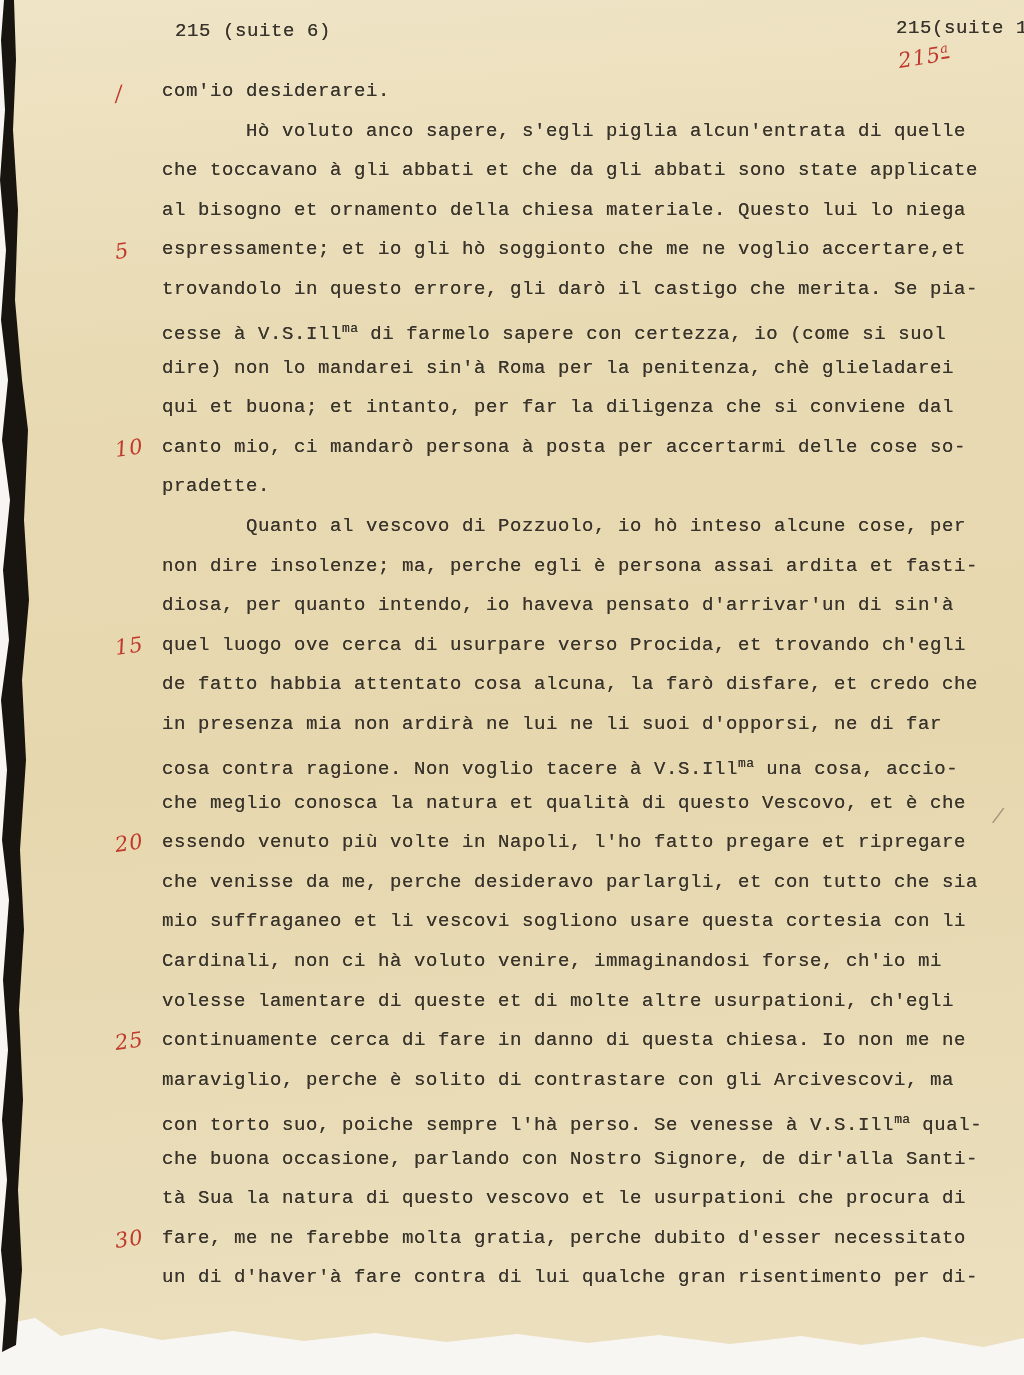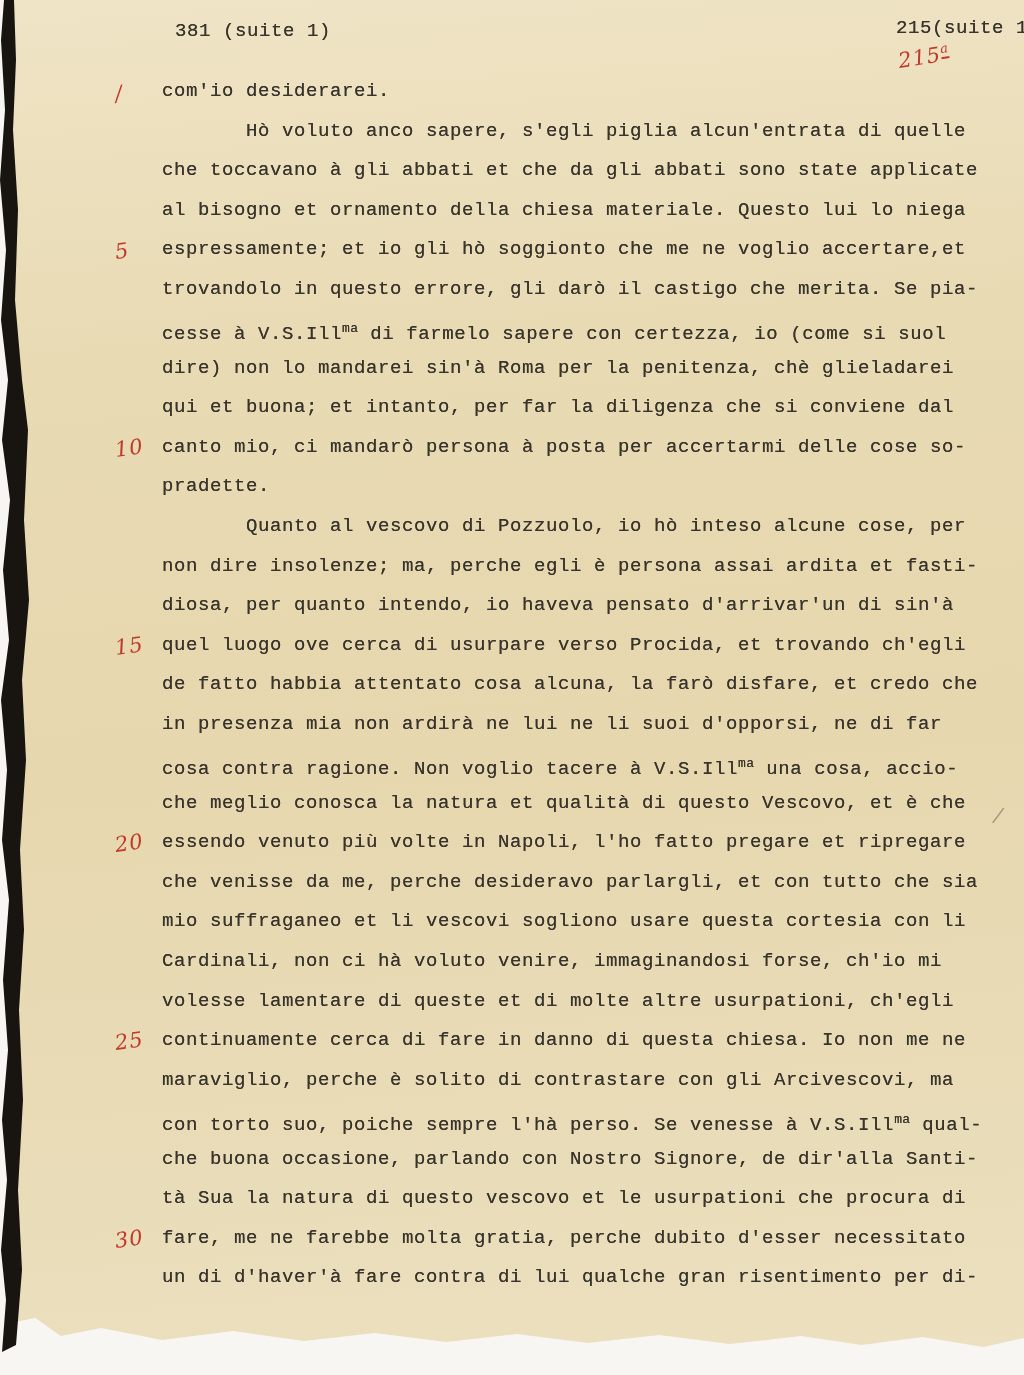--- a/index.html
+++ b/index.html
@@ -63,21 +63,21 @@
     color:rgba(130,115,92,.65);font-size:20px;font-style:italic;
     transform:rotate(10deg);font-family:"DejaVu Serif",serif;
   }
 </style>
 </head>
 <body style="--ink: #38332b; --red: #c0392b;">
 
 <div class="paper"></div>
 <div class="gutter"></div>
 
-<div class="typewritten header-left">381 (suite 1)</div>
+<div class="typewritten header-left">215 (suite 6)</div>
 
 <div class="typewritten header-right">215(suite 1)</div>
 
 <div class="annotation"><span>215</span><span class="ann-sup">a</span></div>
 
 <div class="pencil-mark">/</div>
 
 <div class="typewritten body-lines"><div class="line"><span class="marker">/</span><span>com'io desiderarei.</span></div><div class="line indent"><span>Hò voluto anco sapere, s'egli piglia alcun'entrata di quelle</span></div><div class="line"><span>che toccavano à gli abbati et che da gli abbati sono state applicate</span></div><div class="line"><span>al bisogno et ornamento della chiesa materiale. Questo lui lo niega</span></div><div class="line"><span class="marker">5</span><span>espressamente; et io gli hò soggionto che me ne voglio accertare,et</span></div><div class="line"><span>trovandolo in questo errore, gli darò il castigo che merita. Se pia-</span></div><div class="line"><span>cesse à V.S.Ill<span class="sup">ma</span> di farmelo sapere con certezza, io (come si suol</span></div><div class="line"><span>dire) non lo mandarei sin'à Roma per la penitenza, chè glieladarei</span></div><div class="line"><span>qui et buona; et intanto, per far la diligenza che si conviene dal</span></div><div class="line"><span class="marker">10</span><span>canto mio, ci mandarò persona à posta per accertarmi delle cose so-</span></div><div class="line"><span>pradette.</span></div><div class="line indent"><span>Quanto al vescovo di Pozzuolo, io hò inteso alcune cose, per</span></div><div class="line"><span>non dire insolenze; ma, perche egli è persona assai ardita et fasti-</span></div><div class="line"><span>diosa, per quanto intendo, io haveva pensato d'arrivar'un di sin'à</span></div><div class="line"><span class="marker">15</span><span>quel luogo ove cerca di usurpare verso Procida, et trovando ch'egli</span></div><div class="line"><span>de fatto habbia attentato cosa alcuna, la farò disfare, et credo che</span></div><div class="line"><span>in presenza mia non ardirà ne lui ne li suoi d'opporsi, ne di far</span></div><div class="line"><span>cosa contra ragione. Non voglio tacere à V.S.Ill<span class="sup">ma</span> una cosa, accio-</span></div><div class="line"><span>che meglio conosca la natura et qualità di questo Vescovo, et è che</span></div><div class="line"><span class="marker">20</span><span>essendo venuto più volte in Napoli, l'ho fatto pregare et ripregare</span></div><div class="line"><span>che venisse da me, perche desideravo parlargli, et con tutto che sia</span></div><div class="line"><span>mio suffraganeo et li vescovi sogliono usare questa cortesia con li</span></div><div class="line"><span>Cardinali, non ci hà voluto venire, immaginandosi forse, ch'io mi</span></div><div class="line"><span>volesse lamentare di queste et di molte altre usurpationi, ch'egli</span></div><div class="line"><span class="marker">25</span><span>continuamente cerca di fare in danno di questa chiesa. Io non me ne</span></div><div class="line"><span>maraviglio, perche è solito di contrastare con gli Arcivescovi, ma</span></div><div class="line"><span>con torto suo, poiche sempre l'hà perso. Se venesse à V.S.Ill<span class="sup">ma</span> qual-</span></div><div class="line"><span>che buona occasione, parlando con Nostro Signore, de dir'alla Santi-</span></div><div class="line"><span>tà Sua la natura di questo vescovo et le usurpationi che procura di</span></div><div class="line"><span class="marker">30</span><span>fare, me ne farebbe molta gratia, perche dubito d'esser necessitato</span></div><div class="line"><span>un di d'haver'à fare contra di lui qualche gran risentimento per di-</span></div></div>
 
 </body></html>

